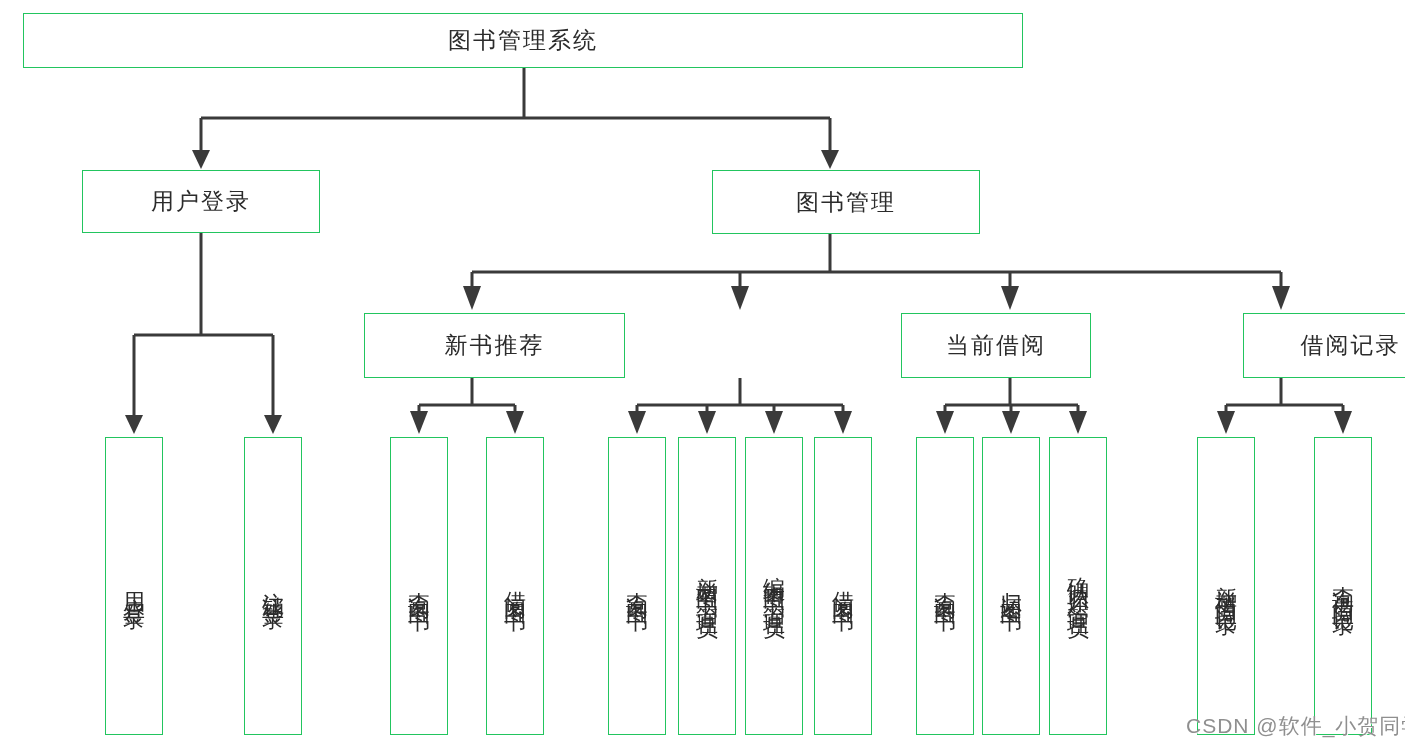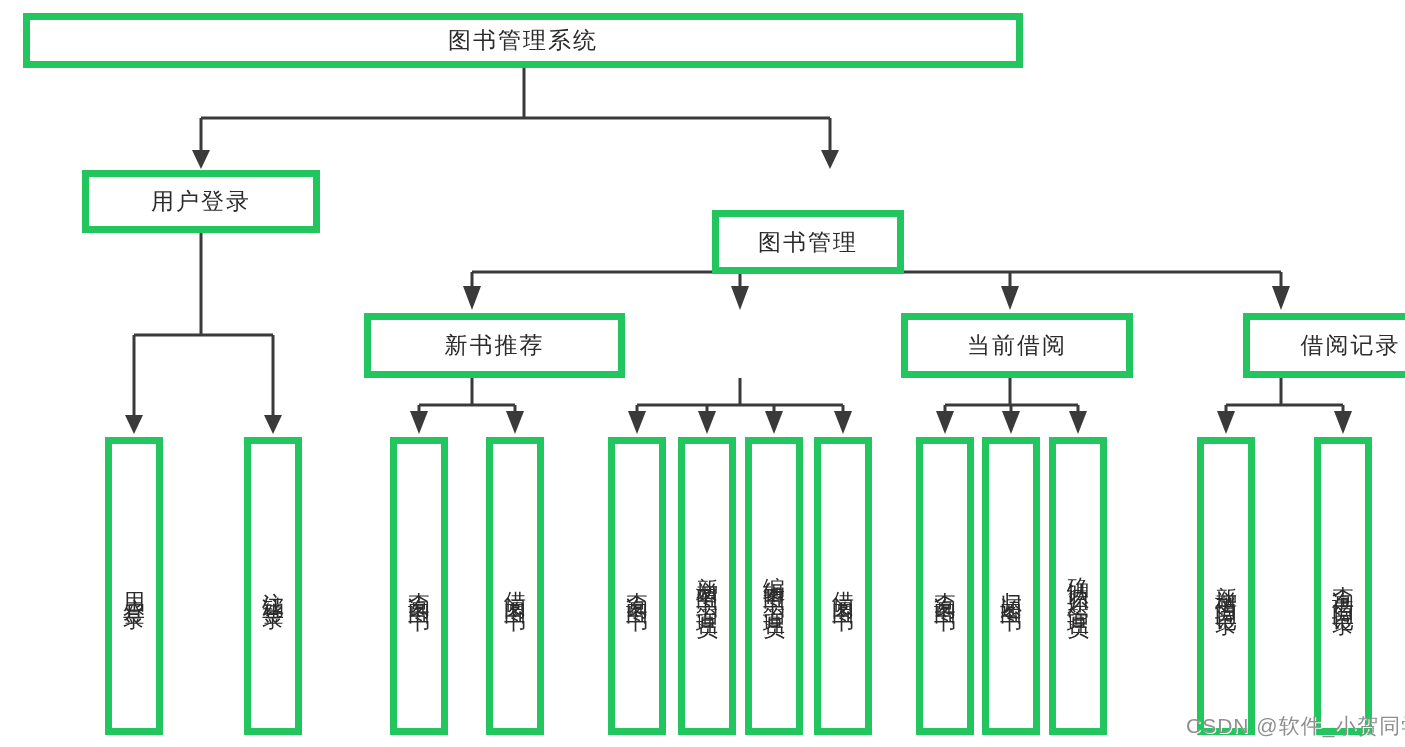--- a/index.html
+++ b/index.html
@@ -16,45 +16,45 @@
   }
   svg.connectors {
     position: absolute;
     left: 0; top: 0;
     width: 1405px;
     height: 747px;
   }
   .node {
     position: absolute;
     background: #ffffff;
-    border: 7px solid #22c55e;
+    border: 1px solid #22c55e;
     display: flex;
     align-items: center;
     justify-content: center;
     color: #2b2b2b;
     font-size: 23px;
     letter-spacing: 2px;
     white-space: nowrap;
   }
   .leaf {
     font-size: 22px;
   }
   .leaf .vtext {
     writing-mode: vertical-rl;
     text-orientation: mixed;
     letter-spacing: 6px;
     white-space: nowrap;
   }
   
   .n-root   { left: 23px;   top: 13px;  width: 1000px; height: 55px; }
   .n-login  { left: 82px;   top: 170px; width: 238px;  height: 63px; }
-  .n-mgmt   { left: 712px;  top: 170px; width: 192px;  height: 64px; margin-top: 40px; }
+  .n-mgmt   { left: 712px;  top: 170px; width: 268px;  height: 64px; }
   .n-rec    { left: 364px;  top: 313px; width: 261px;  height: 65px; }
   .n-borrow { left: 632px;  top: 313px; width: 215px;  height: 65px; }
-  .n-cur    { left: 901px;  top: 313px; width: 232px;  height: 65px; }
+  .n-cur    { left: 901px;  top: 313px; width: 190px;  height: 65px; }
   .n-hist   { left: 1243px; top: 313px; width: 215px;  height: 65px; }
   
   .leaf { top: 437px; width: 58px; height: 298px; }
   .l1  { left: 105px; }
   .l2  { left: 244px; }
   .l3  { left: 390px; }
   .l4  { left: 486px; }
   .l5  { left: 608px; }
   .l6  { left: 678px; }
   .l7  { left: 745px; }

